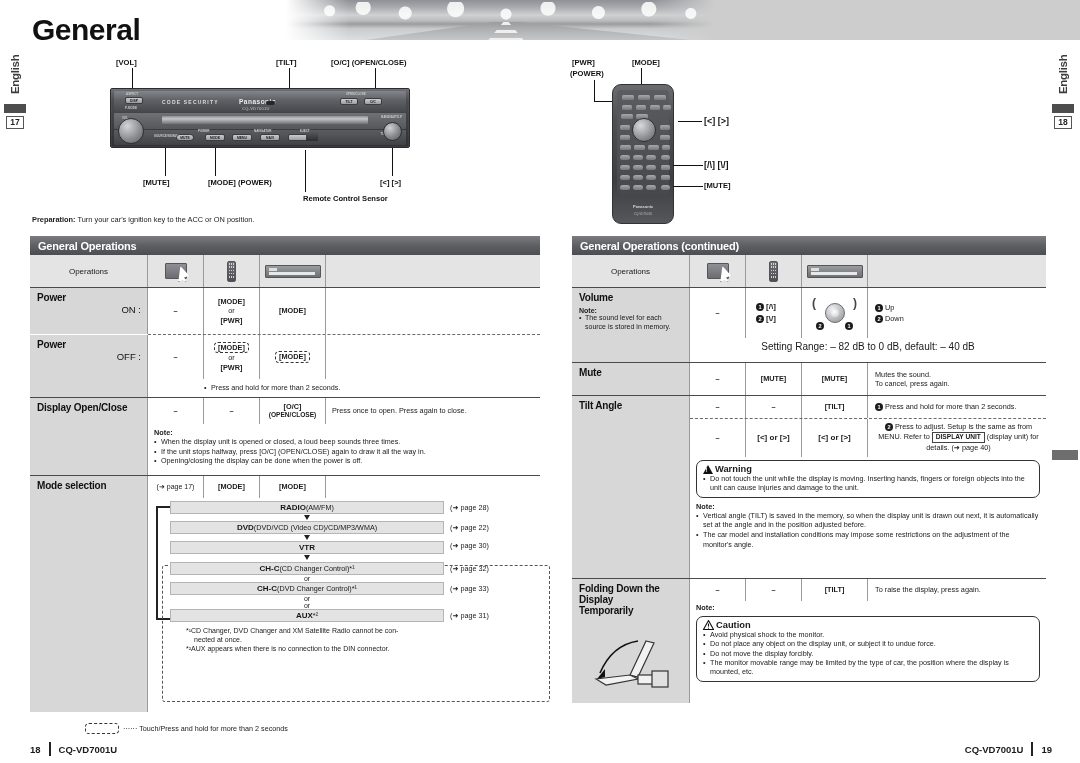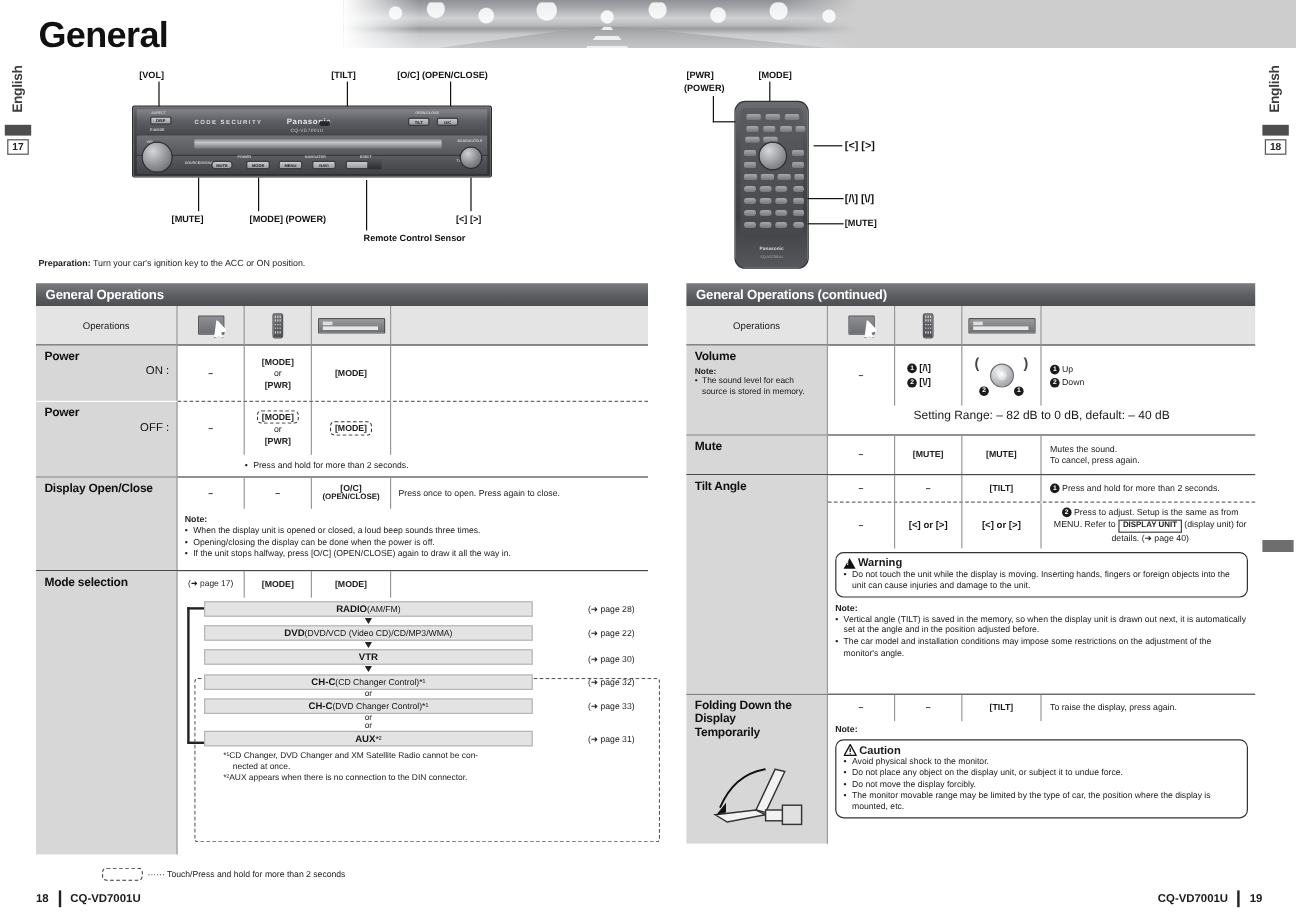--- a/index.html
+++ b/index.html
@@ -187,21 +187,21 @@
   .bullet:before { content:"\2022"; position:absolute; left:0; }
 
   
   .flow-box {
     background:#e3e3e3; border:1px solid #b5b5b5; height:13px;
     display:flex; align-items:center; justify-content:center; font-size:7.2px;
     color:#161616;
   }
   .flow-box b { font-size:8px; }
   .arrow-d { width:0;height:0;border-left:3.5px solid transparent;border-right:3.5px solid transparent;border-top:5px solid #222; }
-  .pgref { font-size:7.2px; white-space:nowrap;margin-left:40px; }
+  .pgref { font-size:7.2px; white-space:nowrap; }
 
   
   .warn-box {
     border:1.3px solid #333; border-radius:7px; padding:3px 6px 4px; background:#fff;
   }
   .warn-box .title { font-weight:bold; font-size:9.3px; display:flex; align-items:center; gap:2px;}
   .warn-box li { list-style:none; font-size:7.2px; line-height:1.3; padding-left:7px; position:relative;}
   .warn-box li:before { content:"\2022"; position:absolute; left:0; }
 
   .tri { display:inline-block; width:0;height:0;border-left:5px solid transparent;border-right:5px solid transparent;border-bottom:9px solid #111; position:relative; }
@@ -443,22 +443,22 @@
           <div class="cellv col-b" style="height:26px;">–</div>
           <div class="cellv col-c" style="height:26px;flex-direction:column;">
             <span>[O/C]</span>
             <span style="font-size:6.6px;">(OPEN/CLOSE)</span>
           </div>
           <div class="cellv col-d last" style="height:26px;font-weight:normal;justify-content:flex-start;padding-left:6px;">Press once to open. Press again to close.</div>
         </div>
         <div style="padding:4px 6px 0 6px;">
           <div style="font-weight:bold;font-size:7.3px;">Note:</div>
           <div class="bullet" style="line-height:1.35;">When the display unit is opened or closed, a loud beep sounds three times.</div>
+          <div class="bullet" style="line-height:1.35;">If the unit stops halfway, press [O/C] (OPEN/CLOSE) again to draw it all the way in.</div>
           <div class="bullet" style="line-height:1.35;">Opening/closing the display can be done when the power is off.</div>
-          <div class="bullet" style="line-height:1.35;">If the unit stops halfway, press [O/C] (OPEN/CLOSE) again to draw it all the way in.</div>
         </div>
       </div>
     </div>
 
     <div class="hr-solid"></div>
 
     <div class="row">
       <div class="cell-op" style="height:236px;">
         <div class="t1">Mode selection</div>
       </div>
@@ -494,21 +494,21 @@
               <div class="flow-box" style="width:274px;">
                 <b>DVD</b>
                   <span> (DVD/VCD (Video CD)/CD/MP3/WMA)</span>
               </div>
               <span class="pgref">(➜ page 22)</span>
             </div>
             <div style="width:274px;display:flex;justify-content:center;">
                 <div class="arrow-d" style="margin:1px 0;"></div>
               </div>
 
-            <div style="display:flex;align-items:flex-end;gap:6px;">
+            <div style="display:flex;align-items:flex-start;gap:6px;">
               <div class="flow-box" style="width:274px;">
                 <b>VTR</b>
                   <span></span>
               </div>
               <span class="pgref">(➜ page 30)</span>
             </div>
             <div style="width:274px;display:flex;justify-content:center;">
                 <div class="arrow-d" style="margin:1px 0;"></div>
               </div>
 

